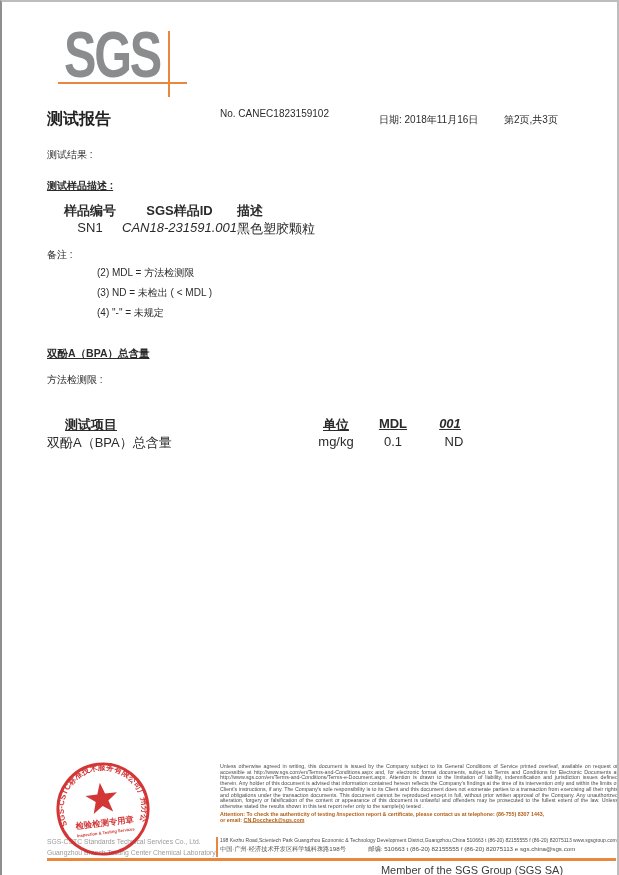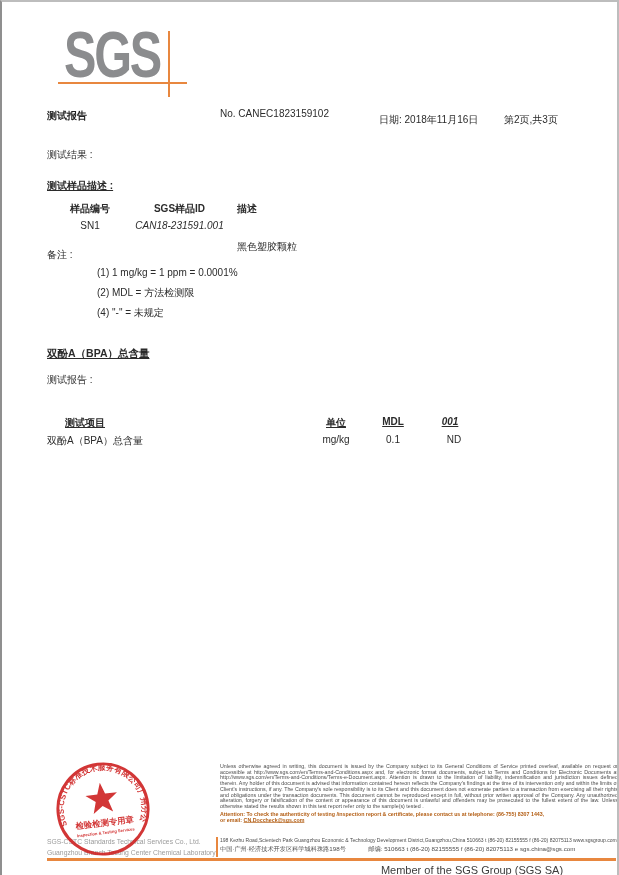--- a/index.html
+++ b/index.html
@@ -19,24 +19,24 @@
   
   .logo-sgs {
     left:62px; top:22px; height:62px; line-height:62px;
     font-size:64px; font-weight:bold; color:#8b8c8e; letter-spacing:-3px;
     transform:scaleX(0.76); transform-origin:left center;
   }
   .accent-h { background:#e8873f; height:2px; }
   .accent-v { background:#e8873f; width:2px; }
 
   
-  .report-title { left:45px; top:107px; font-size:10px; font-weight:bold; color:#222; }
+  .report-title { left:45px; top:107px; font-size:16px; font-weight:bold; color:#222; }
 
   
-  .cell { position:absolute; font-size:10px; color:#2b2b2b; white-space:nowrap; }
+  .cell { position:absolute; font-size:13px; color:#2b2b2b; white-space:nowrap; }
 
   
   .note-line { height:20px; line-height:20px; }
 
   .method-text { left:95px; top:371px; width:474px; font-size:10px; line-height:19.5px; color:#2b2b2b; white-space:normal; }
 
   .i { font-style:italic; }
 
   
   .stamp { left:52px; top:758px; width:98px; height:98px; transform:rotate(-7deg); z-index:3; opacity:0.92; }
@@ -79,32 +79,32 @@
   <div class="abs txt" style="left:45px; top:146px;">测试结果 :</div>
 
   <div class="abs txt bold ul" style="left:45px; top:177px;">测试样品描述 :</div>
 
   <div>
     <span class="cell bold center" style="left:58px; top:200px; width:60px;">样品编号</span>
     <span class="cell bold center" style="left:120px; top:200px; width:115px;">SGS样品ID</span>
     <span class="cell bold" style="left:235px; top:200px;">描述</span>
     <span class="cell center" style="left:58px; top:218px; width:60px;">SN1</span>
     <span class="cell center" style="left:120px; top:218px; width:115px;font-style:italic;">CAN18-231591.001</span>
-    <span class="cell" style="left:235px; top:218px;margin-top:20px;">黑色塑胶颗粒</span>
+    <span class="cell" style="left:235px; top:218px;">黑色塑胶颗粒</span>
   </div>
 
   <div class="abs txt" style="left:45px; top:246px;">备注 :</div>
   <div class="abs" style="left:95px; top:261px;">
-    <div class="txt note-line">(1) 1 mg/kg = 1 ppm = 0.0001%</div>
     <div class="txt note-line">(2) MDL = 方法检测限</div>
+    <div class="txt note-line">(3) ND = 未检出 ( &lt; MDL )</div>
     <div class="txt note-line">(4) "-" = 未规定</div>
   </div>
 
   <div class="abs txt bold ul" style="left:45px; top:345px; font-size:10.5px;">双酚A（BPA）总含量</div>
-  <div class="abs txt" style="left:45px; top:371px;">测试报告 :</div>
+  <div class="abs txt" style="left:45px; top:371px;">方法检测限 :</div>
 
   <div>
     <span class="cell bold ul" style="left:63px; top:414px;">测试项目</span>
     <span class="cell bold ul center" style="left:315px; top:414px; width:38px;">单位</span>
     <span class="cell bold ul center" style="left:375px; top:414px; width:32px;">MDL</span>
     <span class="cell bold ul center i" style="left:432px; top:414px; width:32px;">001</span>
     <span class="cell" style="left:45px; top:432px;">双酚A（BPA）总含量</span>
     <span class="cell center" style="left:315px; top:432px; width:38px;">mg/kg</span>
     <span class="cell center" style="left:375px; top:432px; width:32px;">0.1</span>
     <span class="cell center" style="left:436px; top:432px; width:32px;">ND</span>

